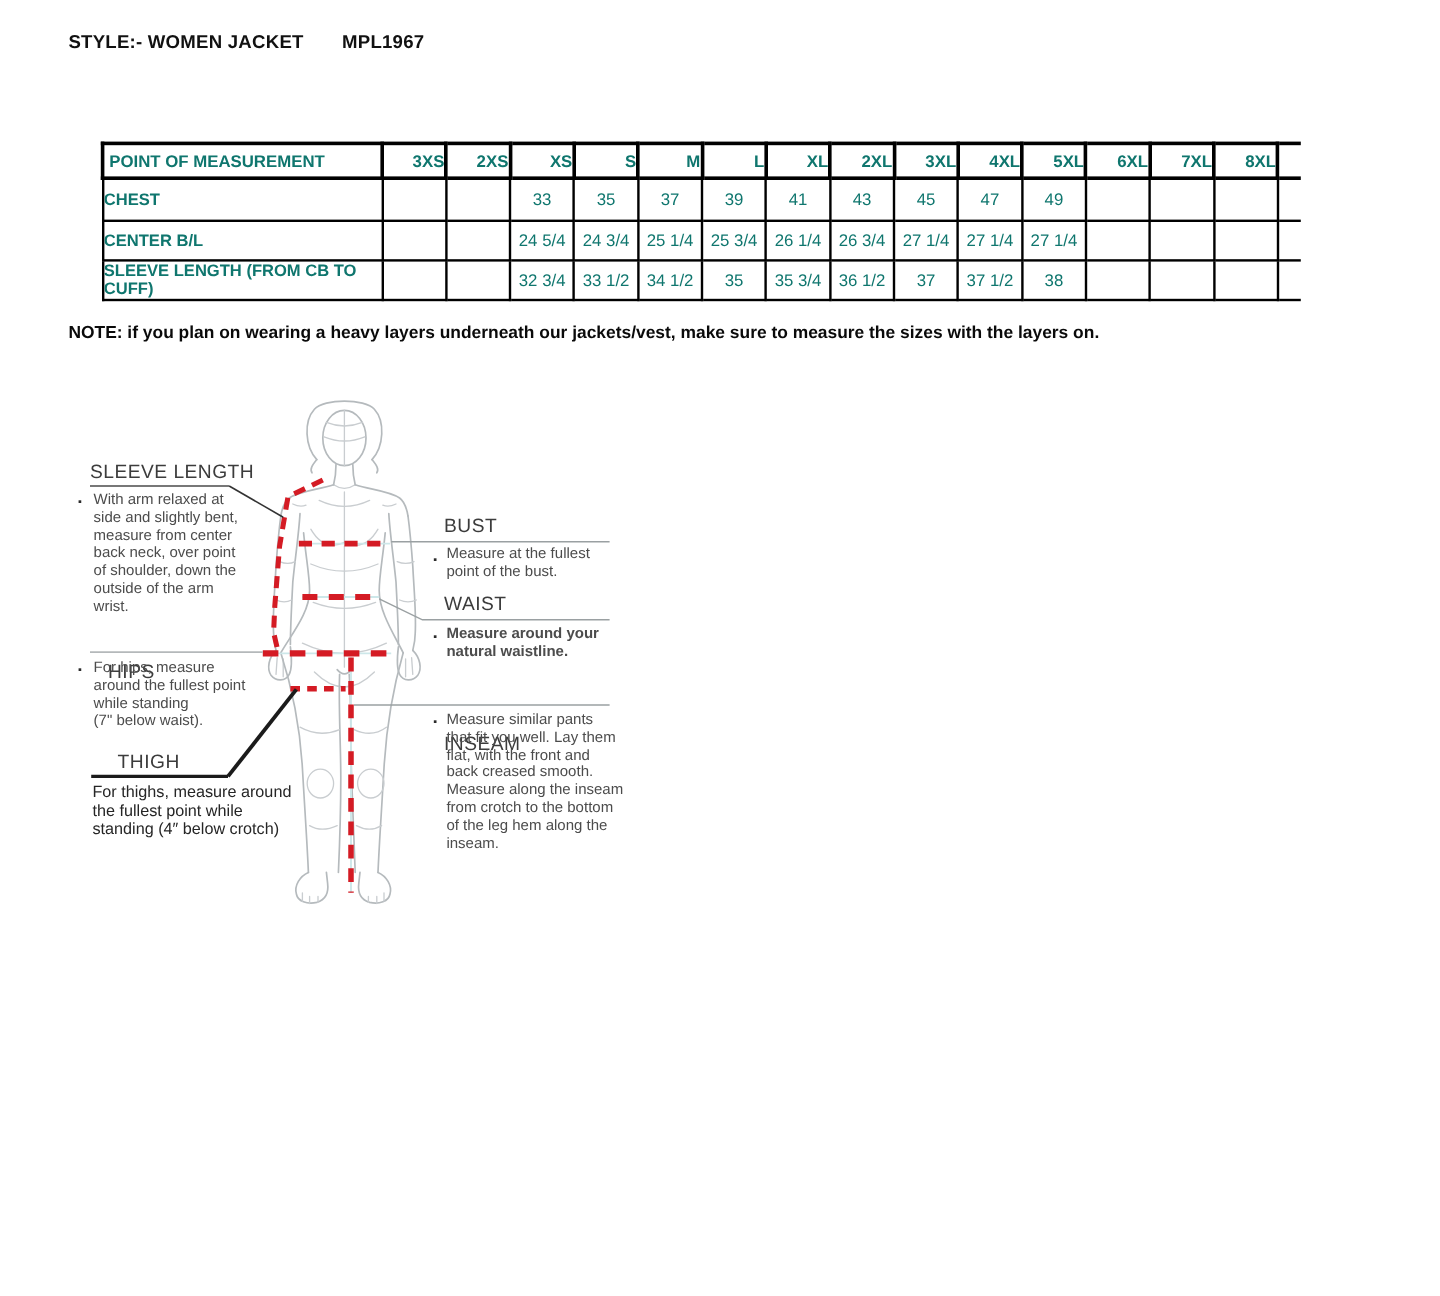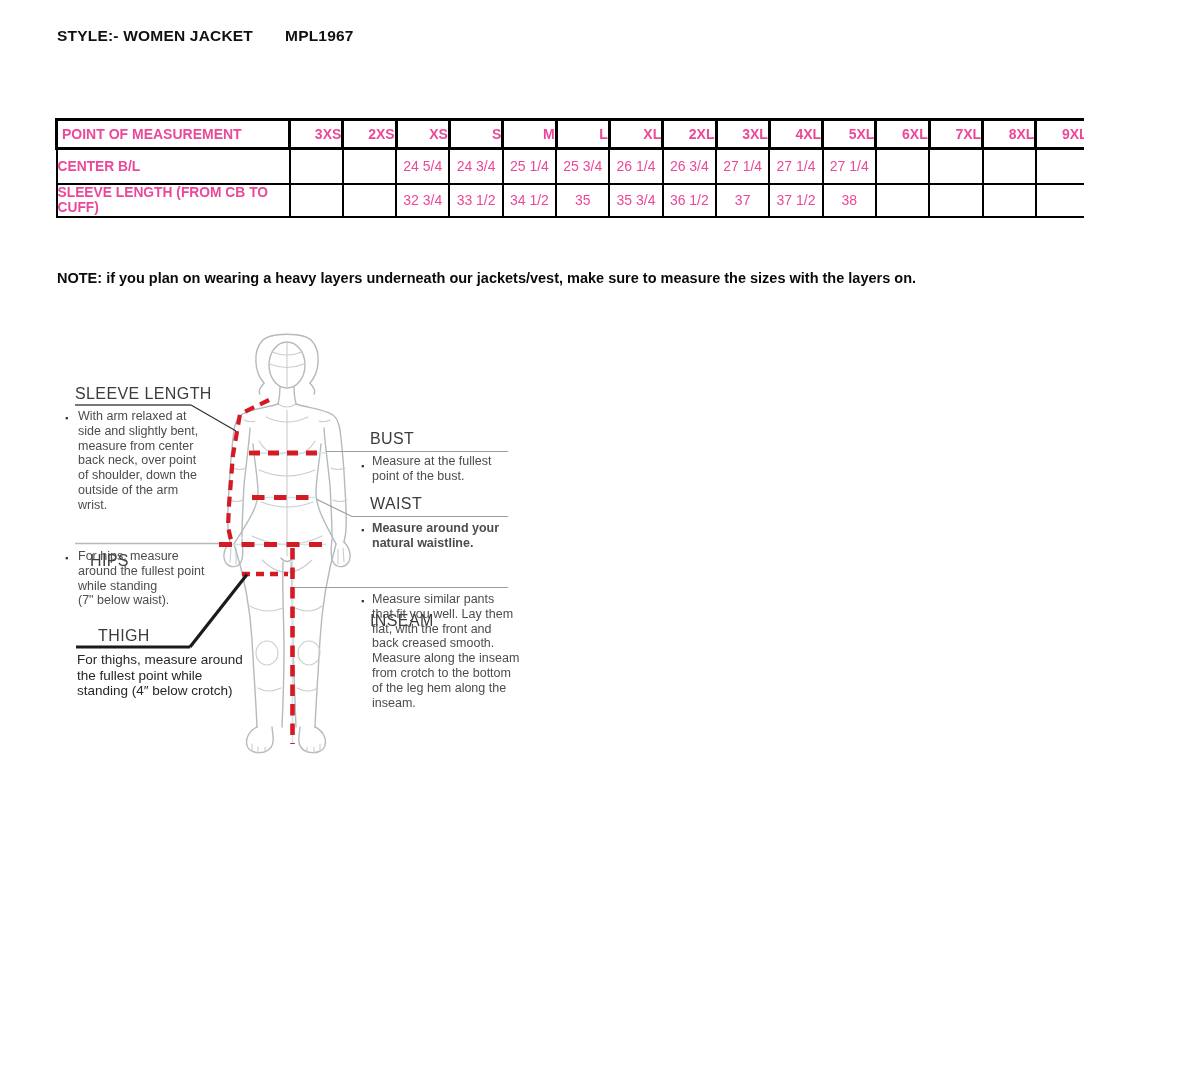--- a/index.html
+++ b/index.html
@@ -7,21 +7,21 @@
         font-family:"Liberation Sans",sans-serif;color:#000;}
 
   
   .doc-title{position:absolute;left:57px;top:27px;font-size:15.5px;font-weight:bold;
              letter-spacing:.2px;color:#111;white-space:nowrap;}
   .doc-title .code{margin-left:32px;}
 
   
   .size-table-wrap{position:absolute;left:55px;top:118px;}
   table.size-table{border-collapse:collapse;table-layout:fixed;width:1089px;
-                   font-size:14px;color:#ec4899;}
+                   font-size:14px;color:#0f766e;margin-left:29px;}
   table.size-table th,table.size-table td{border:2px solid #000;padding:0;overflow:hidden;}
   table.size-table thead th{border-width:3px;font-weight:bold;text-align:right;height:26px;}
   table.size-table thead th:first-child{text-align:left;padding-left:4px;}
   table.size-table tbody tr{height:33px;}
   table.size-table tbody tr:first-child{height:35px;}
   td.row-label{font-weight:bold;text-align:left;padding-left:4px;font-size:13.8px;}
   td.val{text-align:center;font-weight:normal;}
 
   
   .note-line{position:absolute;left:57px;top:270px;width:1100px;font-size:14.5px;
@@ -108,20 +108,39 @@
             <th>5XL</th>
             <th>6XL</th>
             <th>7XL</th>
             <th>8XL</th>
             <th>9XL</th>
             <th>10XL</th>
           </tr>
         </thead>
         <tbody>
           <tr>
+            <td class="row-label">CHEST</td>
+            <td class="val"></td>
+            <td class="val"></td>
+            <td class="val">33</td>
+            <td class="val">35</td>
+            <td class="val">37</td>
+            <td class="val">39</td>
+            <td class="val">41</td>
+            <td class="val">43</td>
+            <td class="val">45</td>
+            <td class="val">47</td>
+            <td class="val">49</td>
+            <td class="val"></td>
+            <td class="val"></td>
+            <td class="val"></td>
+            <td class="val"></td>
+            <td class="val"></td>
+          </tr>
+          <tr>
             <td class="row-label">CENTER B/L</td>
             <td class="val"></td>
             <td class="val"></td>
             <td class="val">24 5/4</td>
             <td class="val">24 3/4</td>
             <td class="val">25 1/4</td>
             <td class="val">25 3/4</td>
             <td class="val">26 1/4</td>
             <td class="val">26 3/4</td>
             <td class="val">27 1/4</td>

